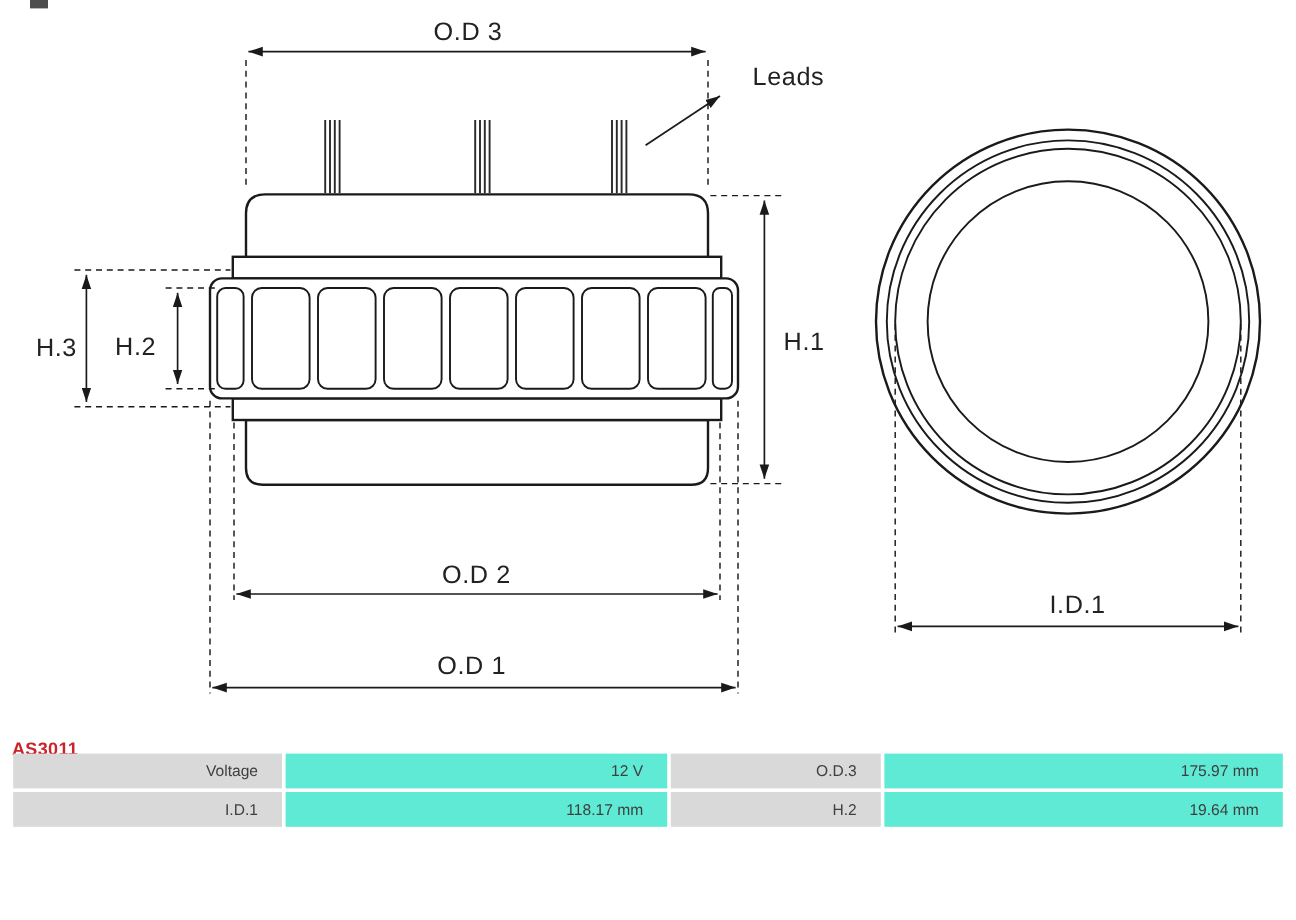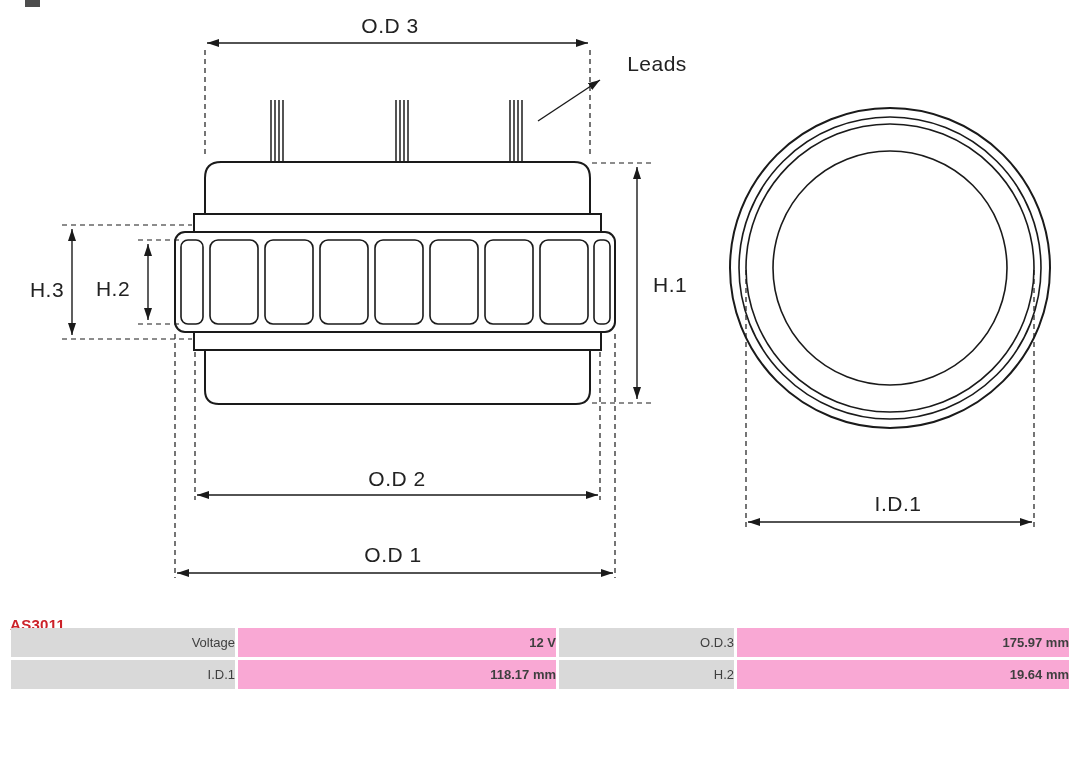--- a/index.html
+++ b/index.html
@@ -36,26 +36,26 @@
     position:absolute;top:625px;left:8px;
     width:1064px;
     border-collapse:separate;
     border-spacing:3px;
     table-layout:fixed;
   }
   table.spec-table td{
     font-size:13px;
     color:#3f3f3f;
     text-align:right;
-    padding:7px 0;
+    padding:7px 20px;
     white-space:nowrap;
     overflow:hidden;
   }
   td.lbl{background:#d9d9d9;}
-  td.val{background:#f9a8d4;font-weight:bold;}
+  td.val{background:#5eead4;}
   col.c1{width:224px;} col.c2{width:318px;} col.c3{width:175px;} col.c4{width:auto;}
 </style>
 </head>
 <body>
 
 <div class="logo-fragment"></div>
 
 <svg id="diagram" width="1080" height="595" viewBox="0 0 1080 595">
   <defs>
     <marker id="ah" markerUnits="userSpaceOnUse" markerWidth="12" markerHeight="10" refX="12" refY="5" orient="auto-start-reverse" viewBox="0 0 12 10">

